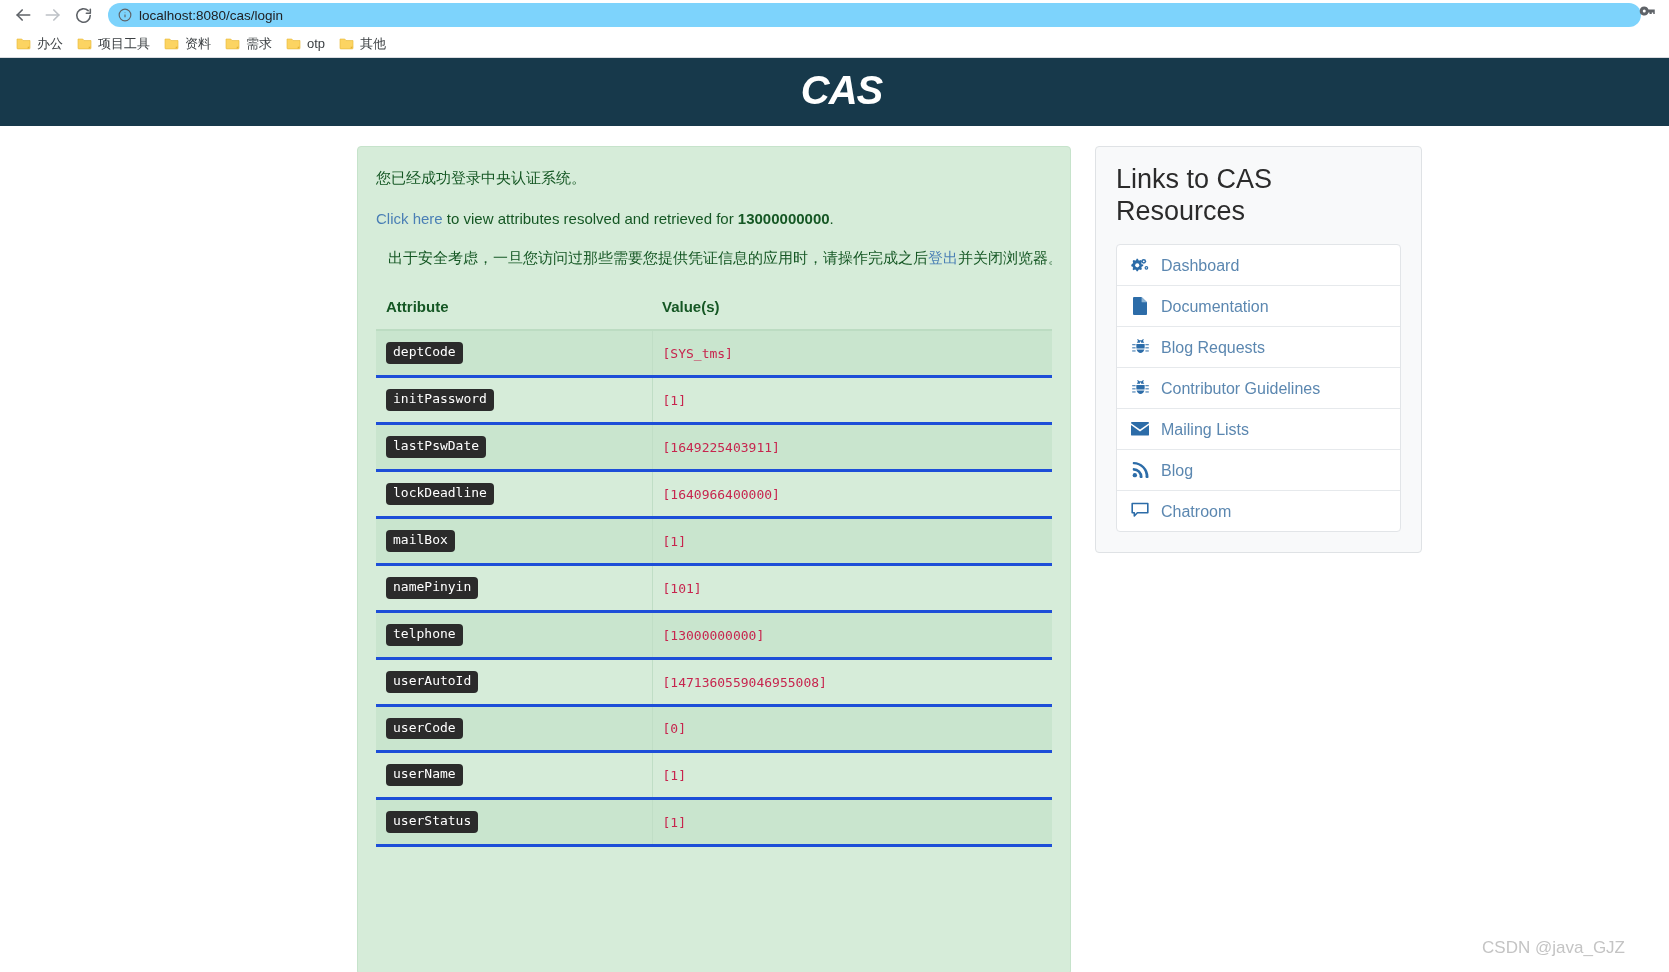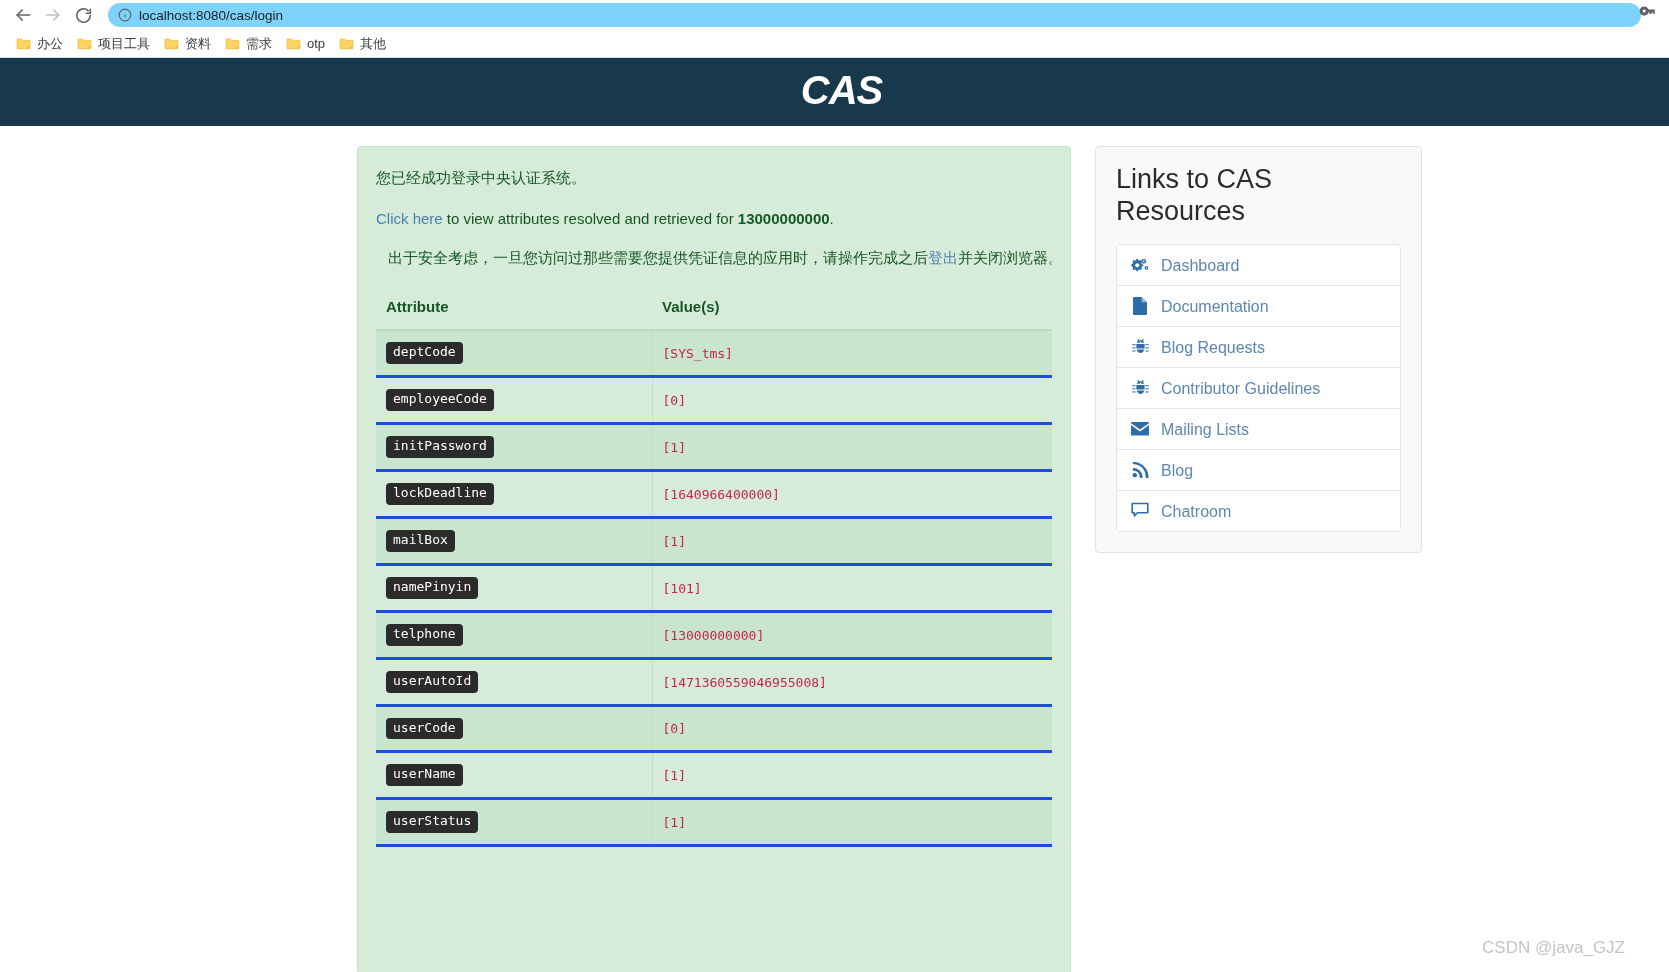--- a/index.html
+++ b/index.html
@@ -393,26 +393,26 @@
             <th class="col-attr">Attribute</th>
             <th>Value(s)</th>
           </tr>
         </thead>
         <tbody>
           <tr>
             <td><span class="attr-badge">deptCode</span></td>
             <td><span class="attr-value">[SYS_tms]</span></td>
           </tr>
           <tr>
-            <td><span class="attr-badge">employeeCode</span></td>
-            <td><span class="attr-value">[0]</span></td>
-          </tr>
-          <tr>
             <td><span class="attr-badge">initPassword</span></td>
             <td><span class="attr-value">[1]</span></td>
+          </tr>
+          <tr>
+            <td><span class="attr-badge">lastPswDate</span></td>
+            <td><span class="attr-value">[1649225403911]</span></td>
           </tr>
           <tr>
             <td><span class="attr-badge">lockDeadline</span></td>
             <td><span class="attr-value">[1640966400000]</span></td>
           </tr>
           <tr>
             <td><span class="attr-badge">mailBox</span></td>
             <td><span class="attr-value">[1]</span></td>
           </tr>
           <tr>

